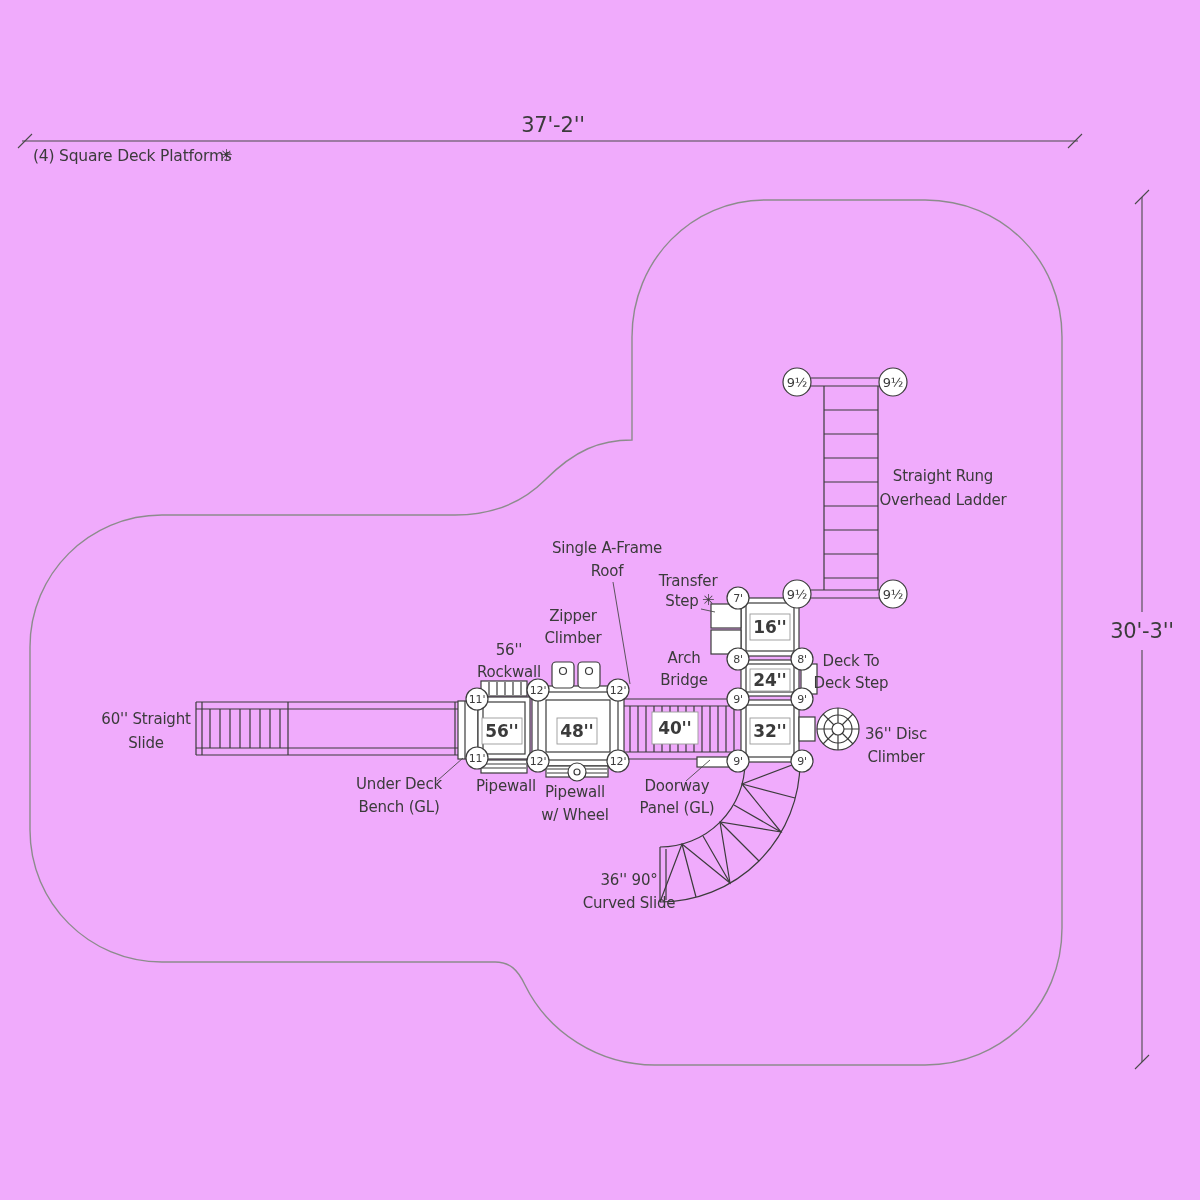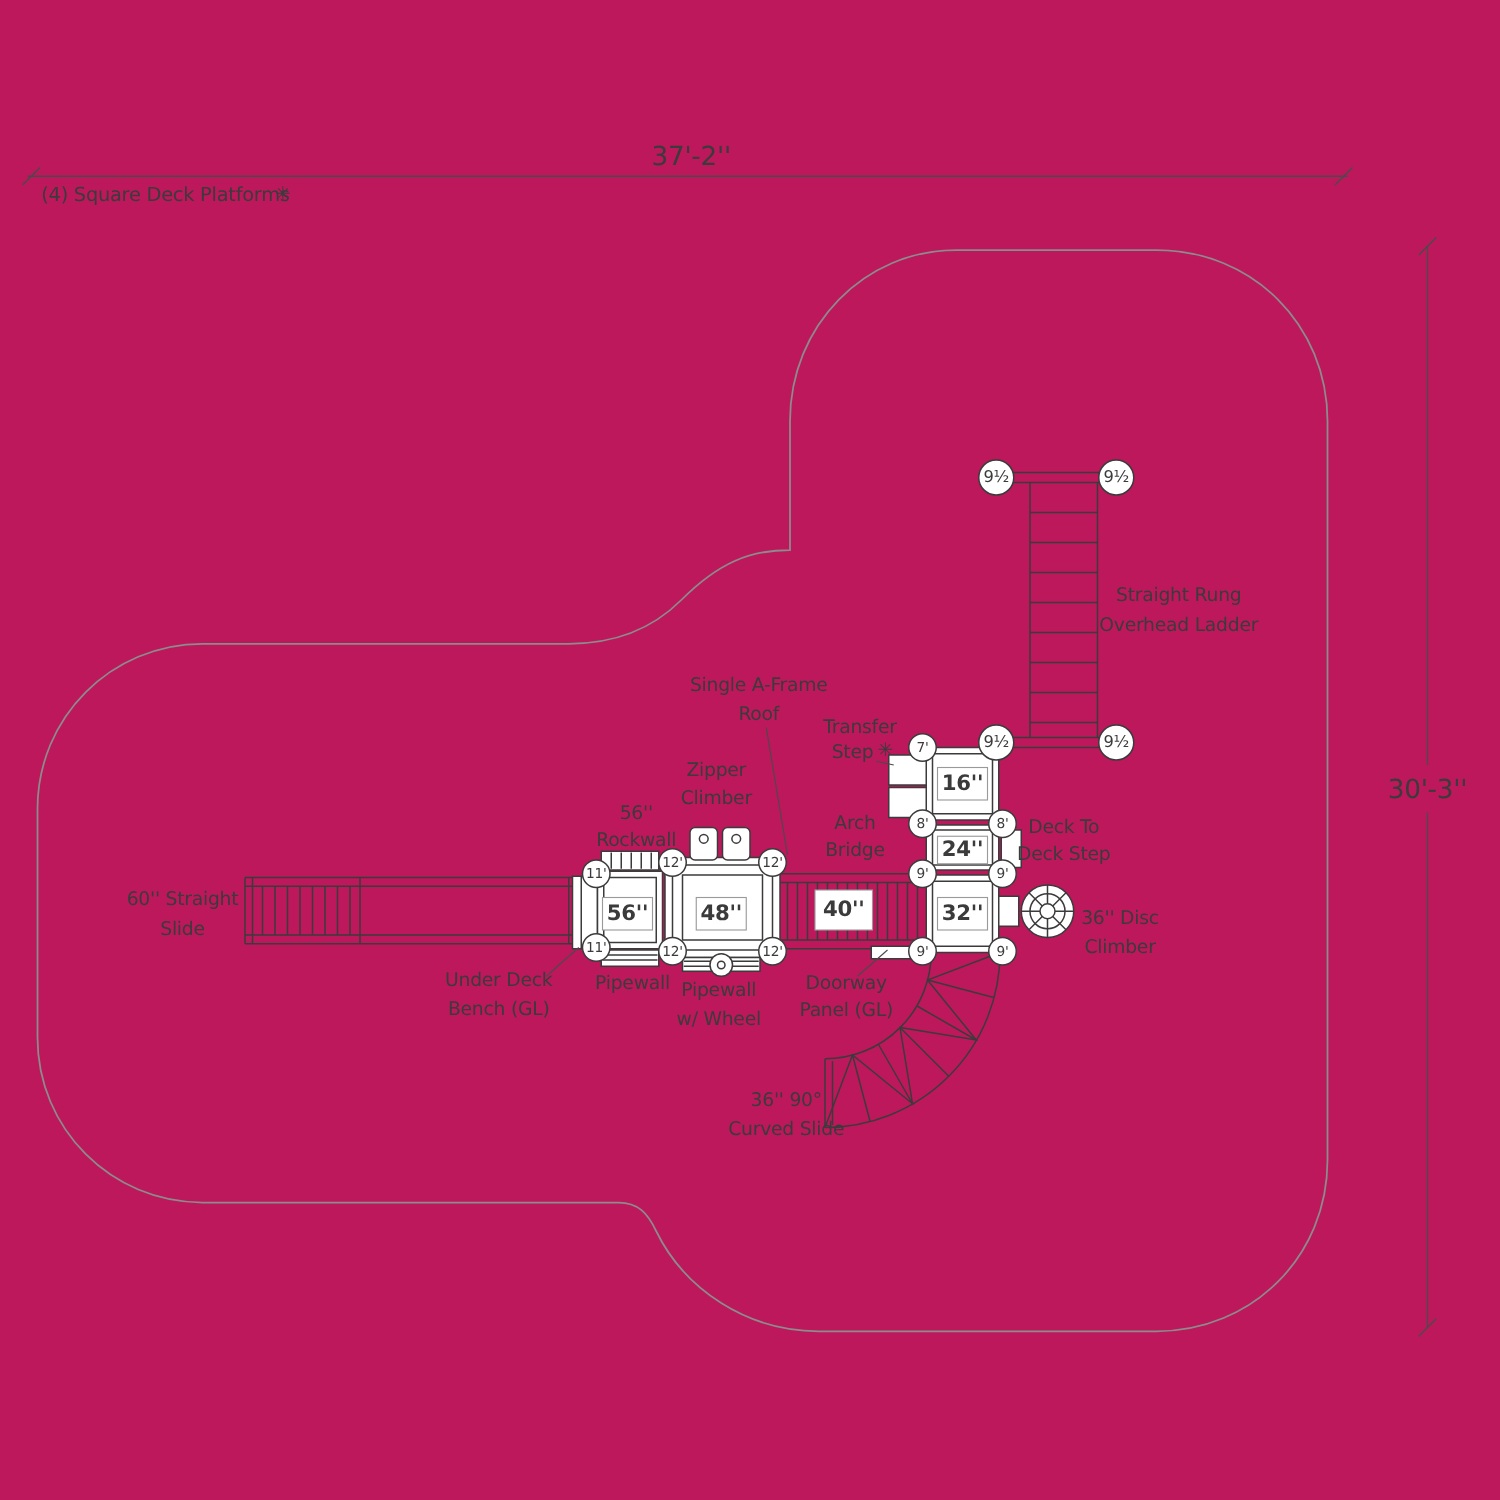--- a/index.html
+++ b/index.html
@@ -1,16 +1,16 @@
 <!DOCTYPE html>
 <html><head>
 <meta charset="utf-8">
 <style>
   html,body{margin:0;padding:0;background:#ffffff;}
-  .canvas{position:relative;width:1200px;height:1200px;background:#be185d;overflow:hidden;
+  .canvas{position:relative;width:1200px;height:1200px;background:#f0abfc;overflow:hidden;
           font-family:"DejaVu Sans",sans-serif;}
   svg{display:block;}
   text{fill:#3b3b3b;font-family:"DejaVu Sans",sans-serif;letter-spacing:-0.2px;}
   .lbl{font-size:15px;}
   .dim{font-size:21px;fill:#3b3b3b;}
   .title-text{font-size:15.5px;}
   .ast{font-size:15px;font-weight:700;}
   .deck-num{font-size:17px;font-weight:600;}
   .post-num{font-size:11px;}
   .ladder-num{font-size:13px;}

